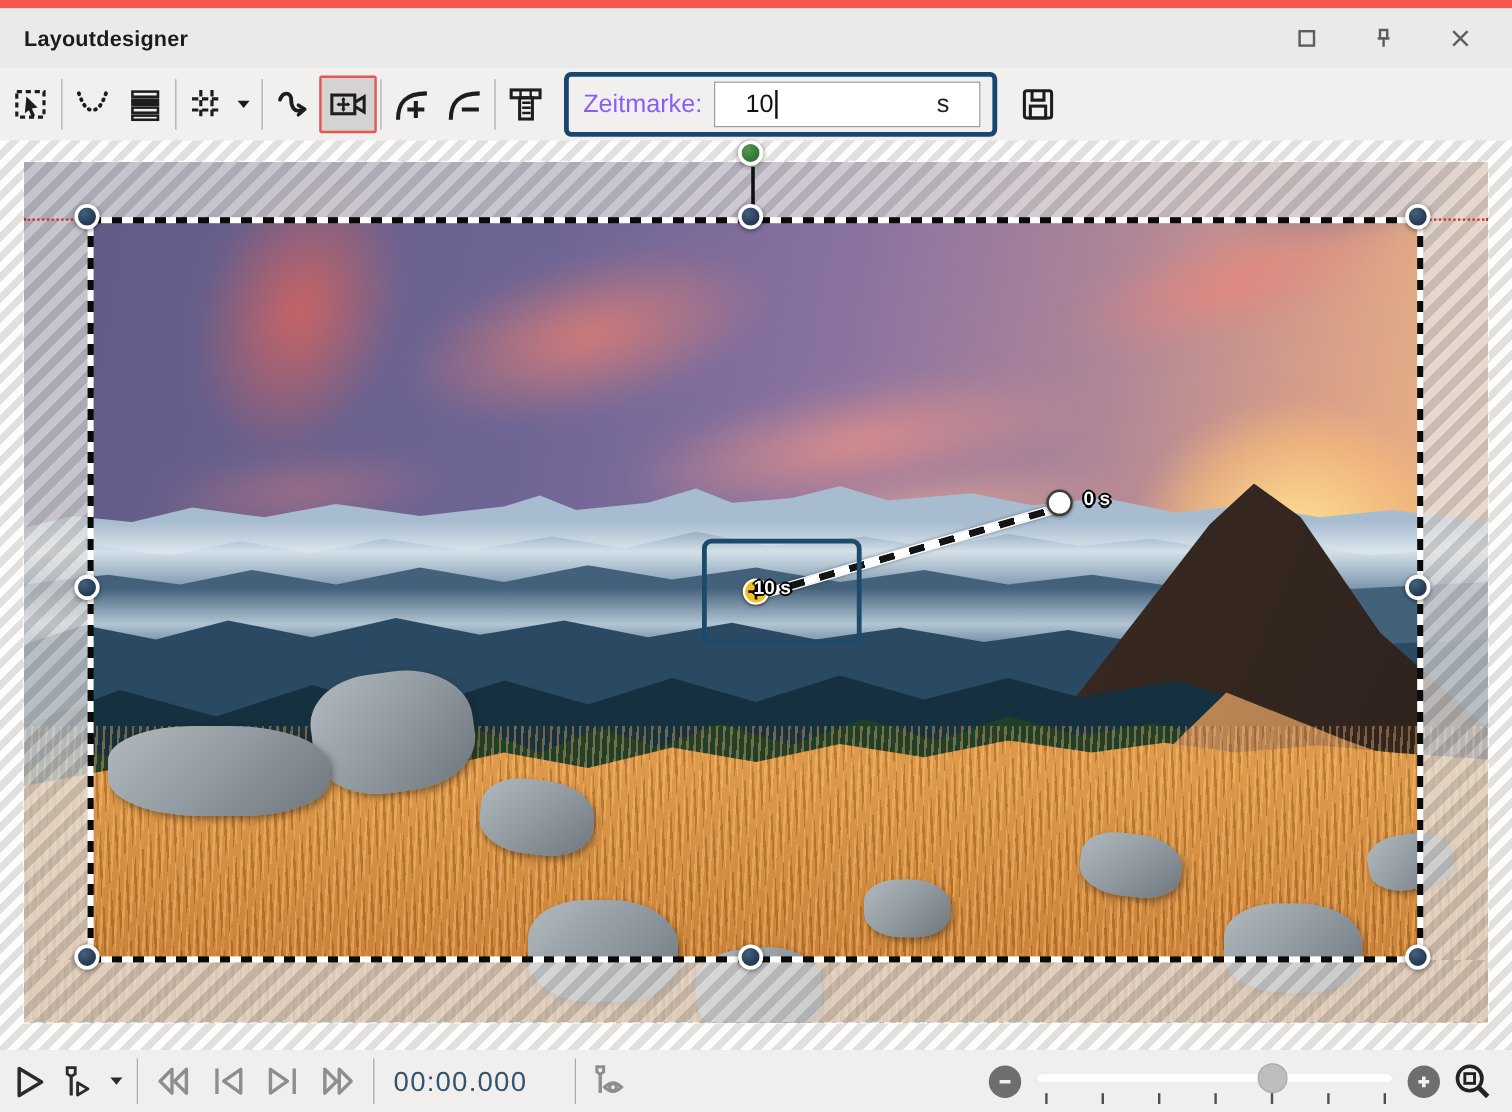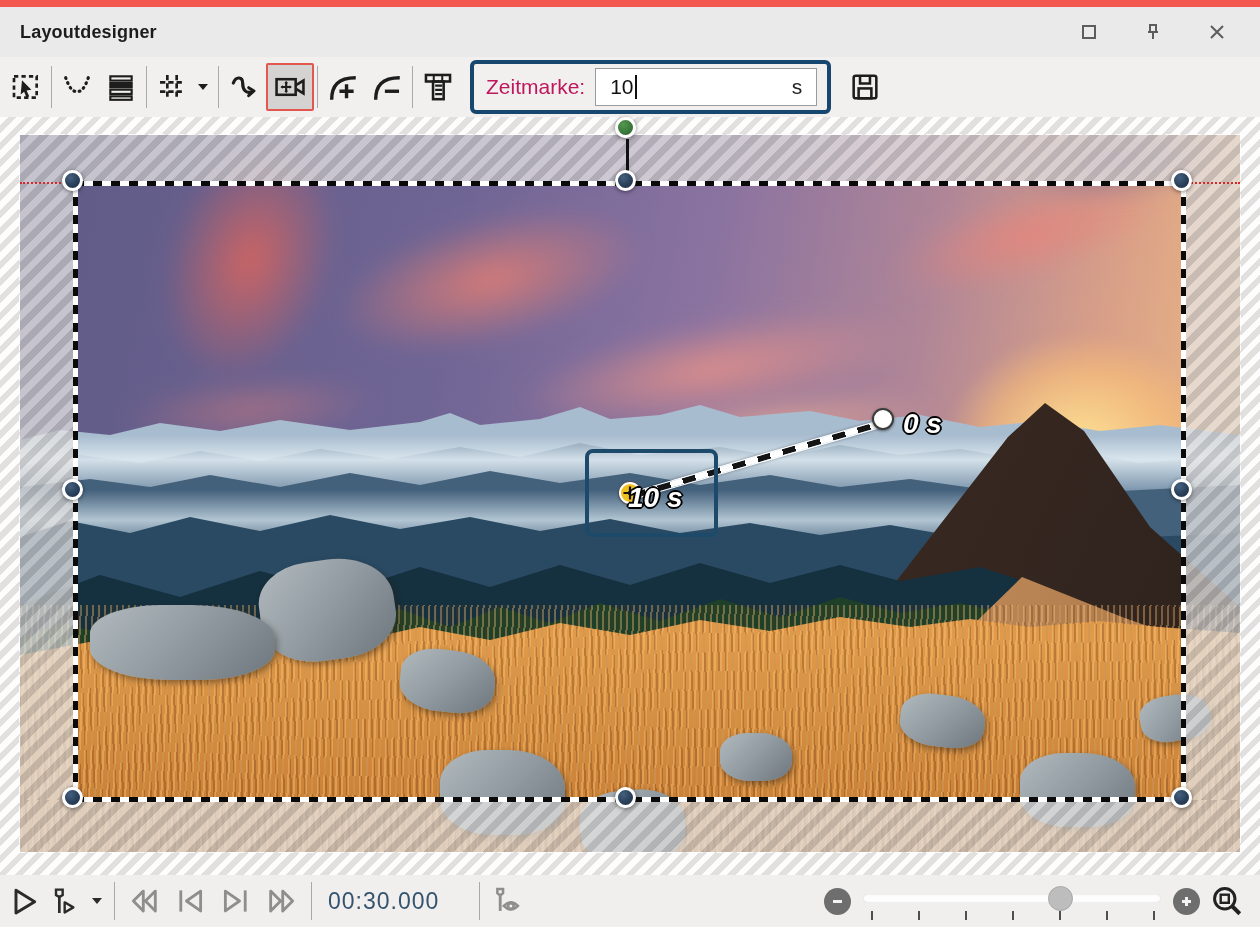--- a/index.html
+++ b/index.html
@@ -14,22 +14,22 @@
   .win-btn svg { stroke:#5d5d5d; fill:none; stroke-width:2; }
 
   
   .toolbar { position:absolute; left:0; top:57px; width:1260px; height:60px; background:#f1f0ef; display:flex; align-items:center; }
   .tbtn { width:44px; height:48px; display:flex; align-items:center; justify-content:center; flex:0 0 auto; }
   .tbtn svg { stroke:#1d1d1d; fill:none; stroke-width:2; }
   .tbtn.active { width:48px; height:48px; background:#d4d3d2; border:2px solid #e2574f; border-radius:2px; }
   .tsep { width:1px; height:42px; background:#a9a9a9; margin:0 3px; flex:0 0 auto; }
   .caret-down { width:0; height:0; border-left:5px solid transparent; border-right:5px solid transparent; border-top:6px solid #1d1d1d; margin-left:4px; }
   .zeit-group { height:54px; margin-left:10px; border:4px solid #17466e; border-radius:6px; display:flex; align-items:center; padding:0 10px 0 12px; gap:10px; background:#f1f0ef; }
-  .zeit-label { font-size:21px; color:#be185d;text-align:right; }
-  .zeit-input { width:222px; height:38px; background:#ffffff; border:1px solid #9b9b9b; display:flex; align-items:center; padding:0 14px; font-size:21px; color:#111; }
+  .zeit-label { font-size:21px; color:#8b5cf6;text-align:right; }
+  .zeit-input { width:222px; height:38px; background:#ffffff; border:1px solid #9b9b9b; display:flex; align-items:center; padding:0 25px; font-size:21px; color:#111; }
   .zeit-caret { width:2px; height:24px; background:#111; margin-left:1px; }
   .zeit-spacer { flex:1; }
   .zeit-unit { font-size:21px; color:#222; }
   .save-btn { margin-left:12px; }
 
   
   .canvas { position:absolute; left:0; top:117px; width:1260px; height:758px;
     background-color:#f3f2f1;
     background-image:repeating-linear-gradient(135deg, rgba(255,255,255,0.85) 0 6px, rgba(223,221,219,0.85) 6px 12px); }
 
@@ -101,22 +101,22 @@
   .handle.rotate { background:radial-gradient(circle at 35% 30%, #55964f 0%, #3a7a3c 55%, #2b5f2f 100%); }
 
   .cam-frame { position:absolute; left:585px; top:332px; width:133px; height:88px; border:4px solid #1d4a6b; border-radius:8px; z-index:8; }
   .cam-path { position:absolute; left:632px; top:375px; width:261px; height:8px;
     transform:rotate(-16.2deg); transform-origin:0 50%;
     background:repeating-linear-gradient(90deg,#141414 0 13px,#ffffff 13px 26px);
     border:1px solid #fff; border-radius:4px; box-shadow:0 0 3px rgba(0,0,0,0.4); z-index:8; }
   .kf { position:absolute; width:22px; height:22px; border-radius:50%; z-index:10; transform:translate(-11px,-11px); }
   .kf-start { left:883px; top:302px; background:#ffffff; border:2px solid #3c3c3c; box-shadow:0 1px 3px rgba(0,0,0,0.5); }
   .kf-end { left:630px; top:376px; background:#f2c01e; border:2px solid #fff; box-shadow:0 0 0 1px #555, 0 1px 3px rgba(0,0,0,0.5); display:flex; align-items:center; justify-content:center; }
-  .kf-label { position:absolute; z-index:10; font-size:28px; font-weight:700; color:#fff; white-space:nowrap;
-    text-shadow:-2px 0 0 #000, 2px 0 0 #000, 0 -2px 0 #000, 0 2px 0 #000, -1px -1px 0 #000, 1px -1px 0 #000, -1px 1px 0 #000, 1px 1px 0 #000;font-style:italic; }
+  .kf-label { position:absolute; z-index:10; font-size:16px; font-weight:700; color:#fff; white-space:nowrap;
+    text-shadow:-2px 0 0 #000, 2px 0 0 #000, 0 -2px 0 #000, 0 2px 0 #000, -1px -1px 0 #000, 1px -1px 0 #000, -1px 1px 0 #000, 1px 1px 0 #000; }
 
   
   .bottombar { position:absolute; left:0; top:875px; width:1260px; height:52px; background:#f0efee; display:flex; align-items:center; }
   .bbtn { height:44px; display:flex; align-items:center; justify-content:center; flex:0 0 auto; }
   .bbtn svg { fill:none; }
   .bsep { width:1px; height:38px; background:#a9a9a9; margin:0 6px; flex:0 0 auto; }
   .time { font-size:23px; color:#33536f; margin-left:10px; letter-spacing:1px; flex:0 0 auto; }
   .zoom-area { position:absolute; right:0; top:0; height:52px; display:flex; align-items:center; }
   .zoom-circle { width:27px; height:27px; border-radius:50%; background:#6e6e6e; display:flex; align-items:center; justify-content:center; flex:0 0 auto; }
   .zoom-circle svg { stroke:#f2f2f2; stroke-width:3; }
@@ -341,21 +341,21 @@
       <path d="M4.5 5 L14.5 12 L4.5 19 Z" stroke="#8e8e8e" stroke-width="2" stroke-linejoin="round"></path>
       <path d="M18.5 4.5 V19.5" stroke="#8e8e8e" stroke-width="2"></path>
     </svg>
   </div>
   <div class="bbtn" style="width:46px">
     <svg width="34" height="34" viewBox="0 0 24 24">
       <path d="M4 5 L11 12 L4 19 Z M12.5 5 L19.5 12 L12.5 19 Z" stroke="#8e8e8e" stroke-width="2" stroke-linejoin="round"></path>
     </svg>
   </div>
   <div class="bsep"></div>
-  <div class="time">00:30.000</div>
+  <div class="time">00:00.000</div>
   <div class="bsep" style="margin-left:40px"></div>
   <div class="bbtn" style="width:44px">
     <svg width="34" height="34" viewBox="0 0 24 24">
       <path d="M6.5 8 V19" stroke="#8e8e8e" stroke-width="2"></path>
       <path d="M4.5 3.5 H8.5 V6.5 L6.5 8 L4.5 6.5 Z" stroke="#8e8e8e" stroke-width="1.8"></path>
       <path d="M9 15.5 Q14 10.5 19 15.5 Q14 20.5 9 15.5 Z" stroke="#8e8e8e" stroke-width="1.8"></path>
       <circle cx="14" cy="15.5" r="2" stroke="#8e8e8e" stroke-width="1.8"></circle>
     </svg>
   </div>
 

